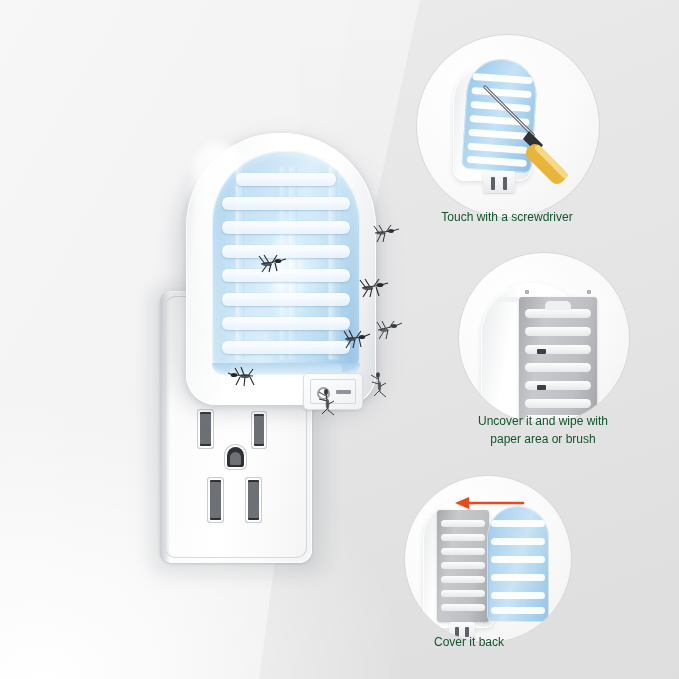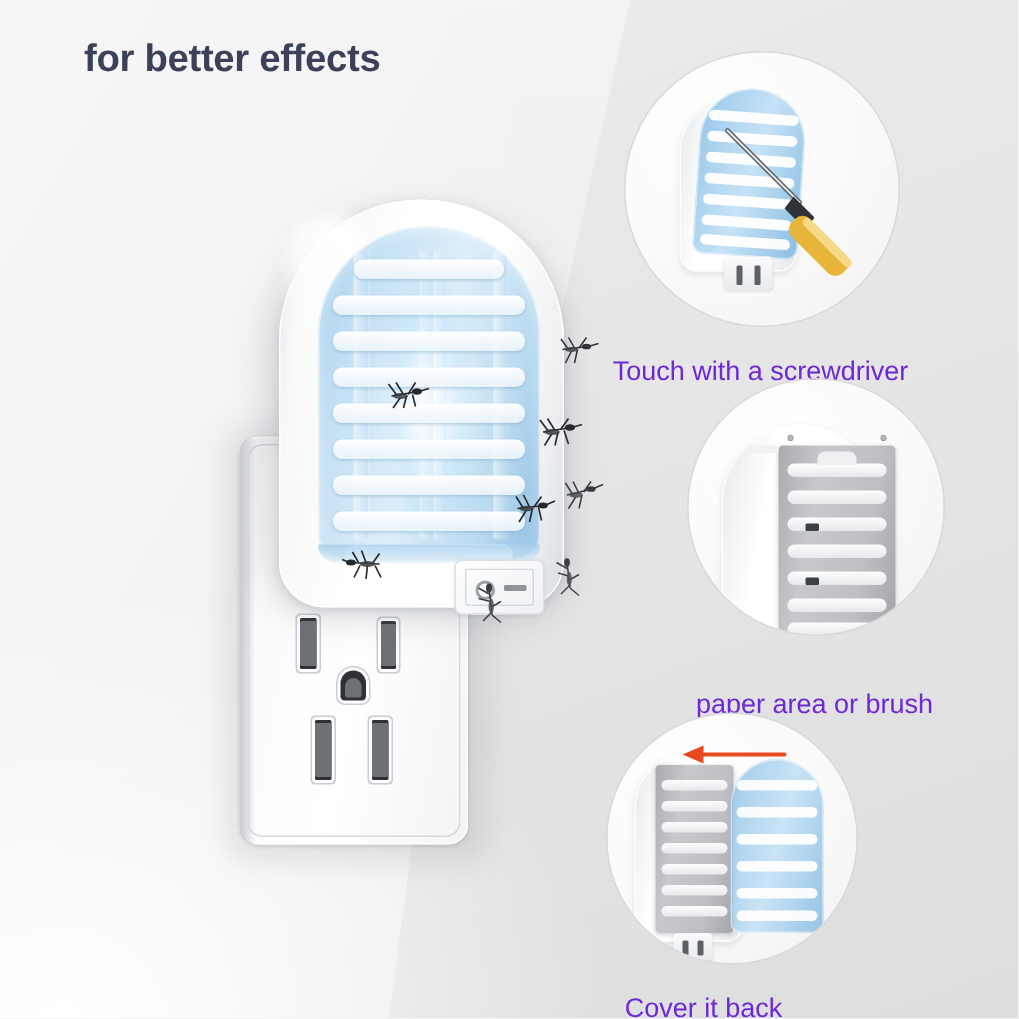--- a/index.html
+++ b/index.html
@@ -86,21 +86,21 @@
   .sw-i{position:absolute;right:11px;top:16px;width:15px;height:4px;border-radius:1px;background:#8e949a;}
 
   
   .mosq{position:absolute;}
   .mosq svg{display:block;}
 
   
   .callout{position:absolute;}
   .circle{position:absolute;border-radius:50%;border:1px solid #d7d9db;overflow:hidden;
     background:radial-gradient(circle at 32% 28%,#ffffff 0%,#fafafa 55%,#f1f1f2 100%);}
-  .cap{position:absolute;text-align:center;color:#6d28d9;font-size:18px;line-height:18px;margin-top:30px;}
+  .cap{position:absolute;text-align:center;color:#14532d;font-size:12px;line-height:18px;}
 
   
   .mini-body{position:absolute;border-radius:60px 60px 18px 18px;
     background:linear-gradient(100deg,#e7e9eb 0%,#ffffff 30%,#ffffff 70%,#e3e5e8 100%);
     box-shadow:0 2px 5px rgba(110,115,125,.18),inset 0 0 0 1px rgba(255,255,255,.9);}
   .mini-cover{position:absolute;border-radius:48px 48px 10px 10px;
     background:linear-gradient(105deg,rgba(141,194,232,.92),rgba(186,220,244,.82),rgba(130,186,227,.92));
     box-shadow:inset 0 0 0 1px rgba(255,255,255,.5);overflow:hidden;}
   .mini-slat{position:absolute;left:7%;right:7%;height:7px;border-radius:4px;background:rgba(255,255,255,.95);}
   .prong-base{position:absolute;background:linear-gradient(180deg,#fbfbfc,#e8eaec);border-radius:3px;
@@ -121,21 +121,20 @@
 <body>
 
 <div id="stage">
 
   <div class="bg-base"></div>
   <div class="bg-diag"></div>
   <div class="bg-diag2"></div>
   <div class="bg-soft"></div>
 
   <div class="headline">
-    <span class="l2">for better effects</span>
   </div>
 
   <div class="wall-shadow"></div>
   <div class="plate"></div>
   <div class="plate-edge"></div>
 
   <div class="socket" style="left:196px;top:412px;width:80px;height:40px;">
     <div class="slot" style="left:4px;top:0;width:11px;height:34px;">
       <div class="slot-in"></div>
     </div>
@@ -361,21 +360,21 @@
         <div class="grid-slat" style="top:118px;"></div>
         <div style="position:absolute;left:26px;top:4px;width:26px;height:9px;border-radius:5px 5px 0 0;background:#eef0f2;"></div>
         <div style="position:absolute;left:18px;top:52px;width:9px;height:5px;background:#3d4045;border-radius:1px;"></div>
         <div style="position:absolute;left:18px;top:88px;width:9px;height:5px;background:#3d4045;border-radius:1px;"></div>
       </div>
       <div class="screw" style="left:66px;top:37px;"></div>
       <div class="screw" style="left:128px;top:37px;"></div>
       <div style="position:absolute;left:38px;top:44px;width:22px;height:5px;border-radius:3px;background:#f0f2f4;"></div>
     </div>
     <div class="cap" style="left:443px;top:412px;width:200px;">
-      <br>
+      <span>Uncover it and wipe with</span><br>
       <span>paper area or brush</span>
     </div>
   </div>
 
   <div class="callout">
     <div class="circle" style="left:404px;top:475px;width:166px;height:166px;">
       <div class="mini-body" style="left:18px;top:26px;width:72px;height:126px;"></div>
       <div class="grid-frame" style="left:32px;top:34px;width:52px;height:112px;">
         <div class="grid-slat" style="top:10px;height:7px;"></div>
         <div class="grid-slat" style="top:24px;height:7px;"></div>

